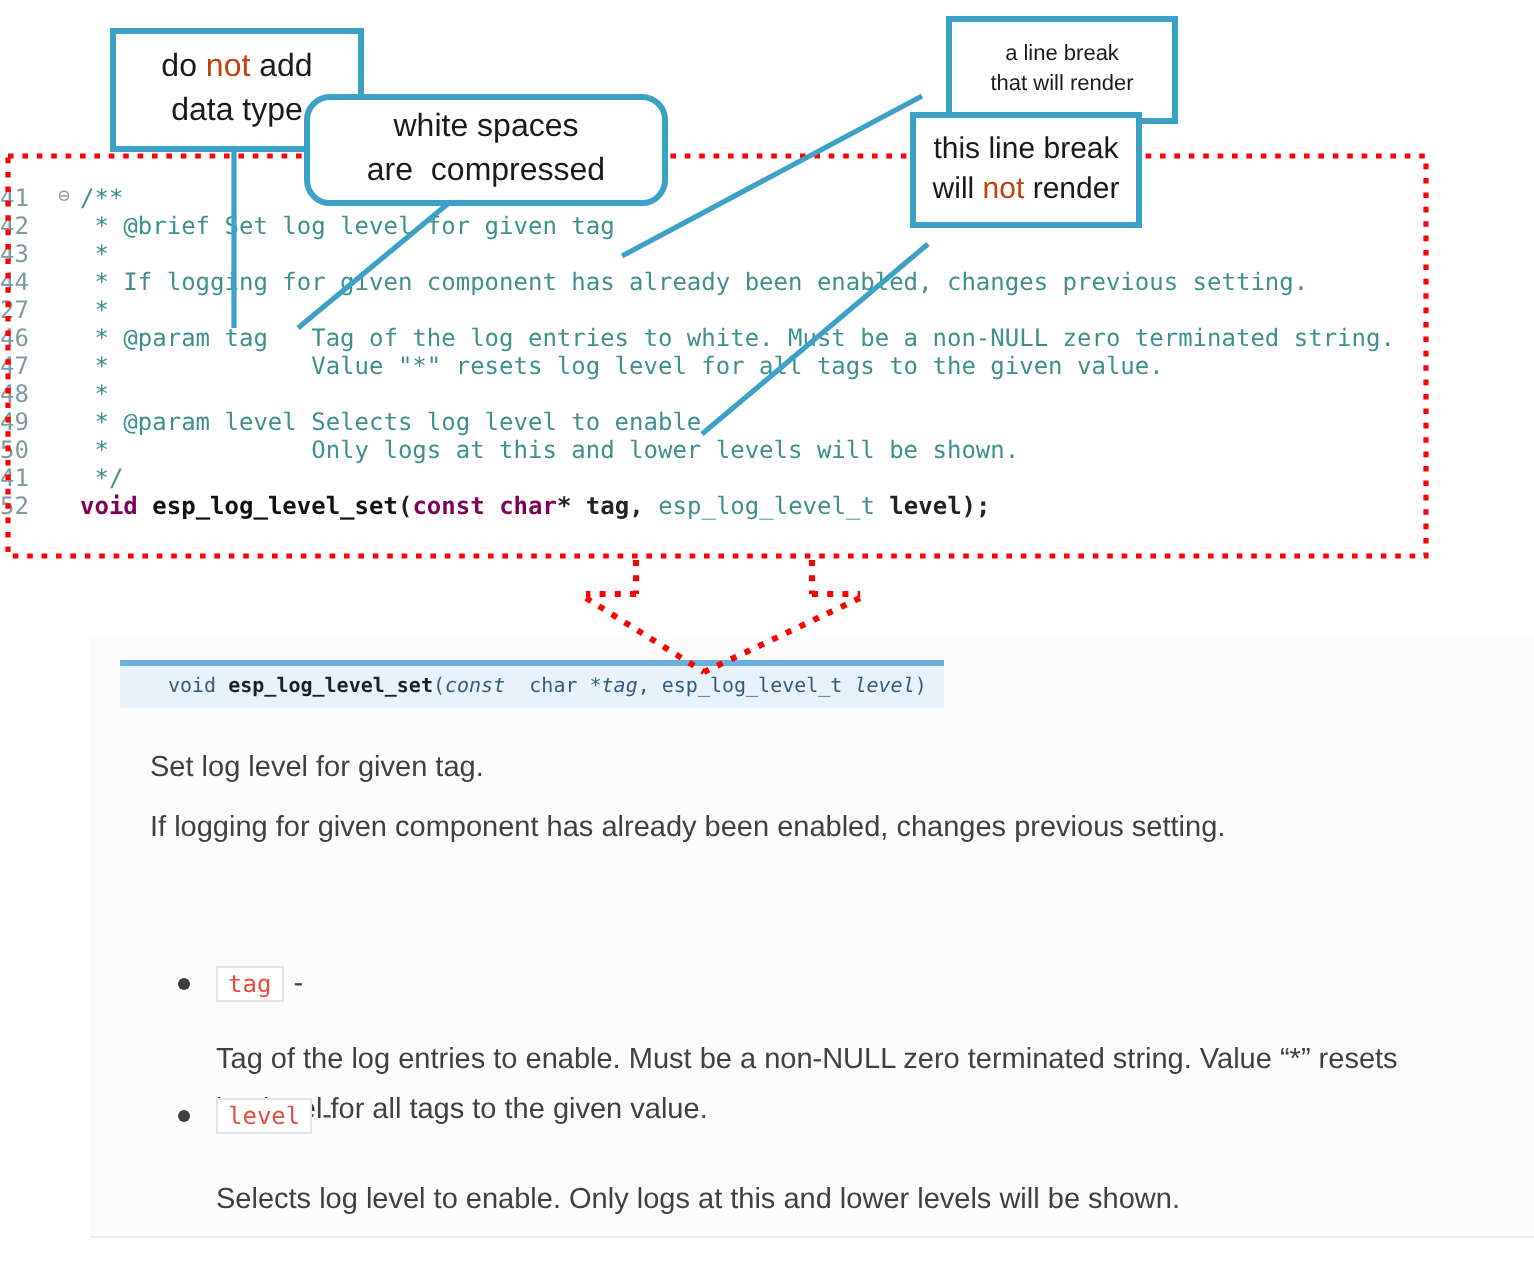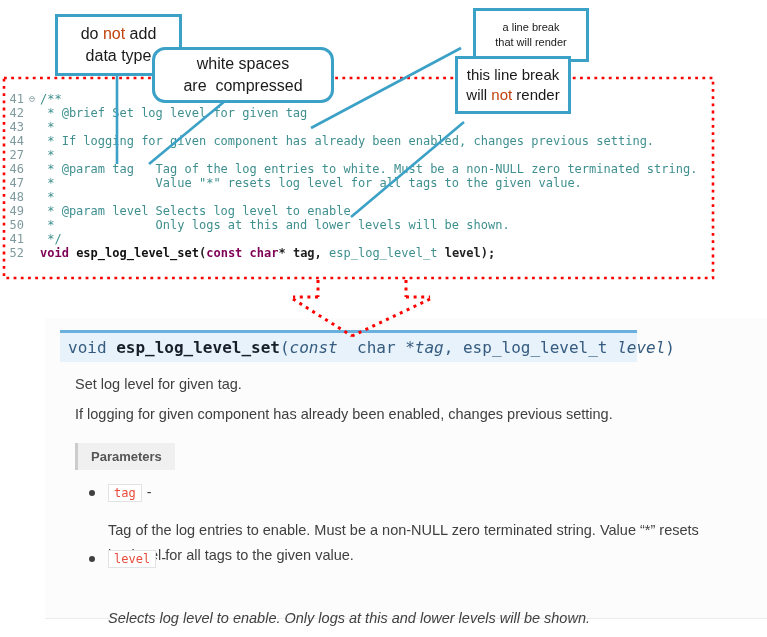--- a/index.html
+++ b/index.html
@@ -13,35 +13,35 @@
   .callout .red{color:#c2410c;}
   .callout .pre{white-space:pre;}
 
   
   #overlay{position:absolute;left:0;top:0;z-index:20;pointer-events:none;}
 
   
   #code-block{position:absolute;left:0;top:92px;width:767px;z-index:10;
               font-family:"DejaVu Sans Mono","Liberation Mono",monospace;font-size:12px;line-height:14px;}
   .crow{display:flex;white-space:pre;}
-  .ln{display:inline-block;width:24px;text-align:right;color:#7f9a9e;flex:none;}
+  .ln{display:inline-block;width:24px;text-align:left;color:#7f9a9e;flex:none;}
   .fold{display:inline-block;width:16px;text-align:center;color:#8aa0a4;font-size:10px;flex:none;}
   .ct{color:#3f8f8f;}
   .kw{color:#7f0055;font-weight:bold;}
   .fn{color:#111111;font-weight:bold;}
   .pl{color:#222222;font-weight:bold;}
   .ty{color:#3f8f8f;}
 
   
   #doc-panel{position:absolute;left:45px;top:318px;width:722px;height:300px;
              background:#fcfcfc;border-bottom:1px solid #ececec;z-index:5;
              color:#404040;font-size:14.5px;}
   #signature{position:absolute;left:15px;top:12px;max-width:560px;width:fit-content;
-             background:#e7f2fa;border-top:3px solid #6ab0de;padding:5px 9px 5px 8px;
-             font-family:"DejaVu Sans Mono","Liberation Mono",monospace;font-size:16px;
+             background:#e7f2fa;border-top:3px solid #6ab0de;padding:5px 9px 5px 24px;
+             font-family:"DejaVu Sans Mono","Liberation Mono",monospace;font-size:10px;
              color:#355b7f;white-space:pre;}
   #signature .name{color:#17202a;font-weight:bold;}
   #signature .it{font-style:italic;}
   .docp{position:absolute;left:30px;white-space:nowrap;}
   #parameters-box{position:absolute;left:30px;top:125px;background:#f0f0f0;
                   border-left:3px solid #cccccc;padding:6px 13px;
                   font-size:13px;font-weight:bold;color:#555555;}
   .param-item{position:absolute;left:44px;}
   .bullet{display:inline-block;width:6px;height:6px;border-radius:50%;background:#404040;
           vertical-align:middle;margin-right:13px;}
@@ -133,27 +133,26 @@
   </div>
 
   <div id="doc-panel">
 
     <div id="signature"><span>void </span><span class="name">esp_log_level_set</span><span>(</span><span class="it">const</span><span>  char *</span><span class="it">tag</span><span>, </span><span>esp_log_level_t</span><span> </span><span class="it">level</span><span>)</span></div>
 
     <div class="docp" style="top:88px;">If logging for given component has already been enabled, changes previous setting.</div>
 
     <div class="docp" style="top:58px;">Set log level for given tag.</div>
 
-    <div id="parameters-box">Parameters</div>
 
     <div class="param-item" style="top:166px;">
       <span class="bullet"></span><span class="chip">tag</span><span class="dash">-</span>
     </div>
     <div class="param-desc" style="top:200px;">Tag of the log entries to enable. Must be a non-NULL zero terminated string. Value “*” resets log level for all tags to the given value.</div>
 
     <div class="param-item" style="top:232px;">
       <span class="bullet"></span><span class="chip">level</span><span class="dash">-</span>
     </div>
-    <div class="param-desc" style="top:288px;font-style:italic;">Selects log level to enable. Only logs at this and lower levels will be shown.</div>
+    <div class="param-desc" style="top:270px;">Selects log level to enable. Only logs at this and lower levels will be shown.</div>
 
   </div>
 
 </div>
 
 </body></html>

